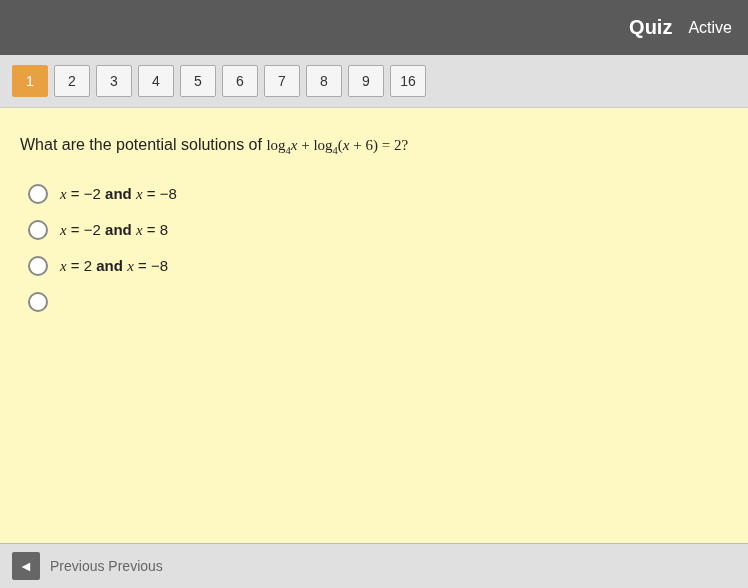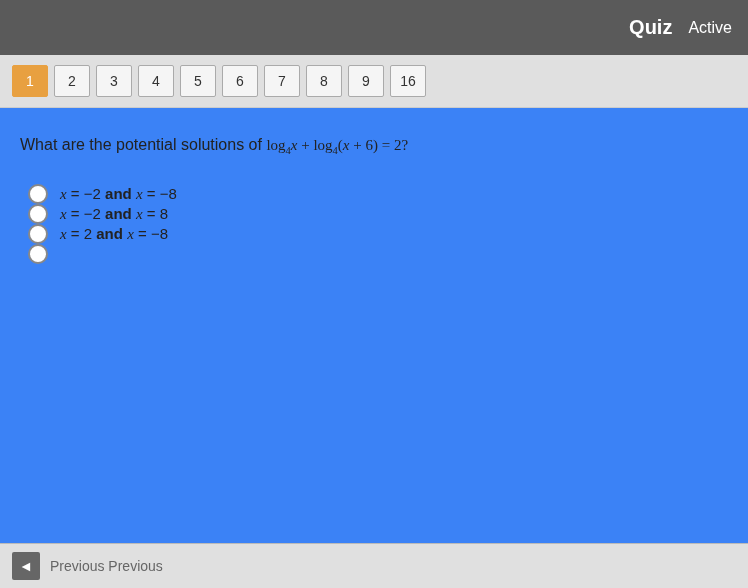--- a/index.html
+++ b/index.html
@@ -58,35 +58,36 @@
     }
     .q-num.active {
       background: #e8a040;
       color: #fff;
       border-color: #e8a040;
     }
 
     
     .main-content {
       flex: 1;
-      background: #3b82f6;
+      background: #fef9c3;
       padding: 24px 20px 16px 20px;
       overflow: auto;
     }
 
     .question-text {
       font-size: 16px;
       color: #222;
       margin-bottom: 24px;
       line-height: 1.6;
     }
 
     .options {
       display: flex;
       flex-direction: column;
+      gap: 16px;
       padding-left: 8px;
     }
 
     .option {
       display: flex;
       align-items: center;
       gap: 12px;
       cursor: pointer;
     }
 

